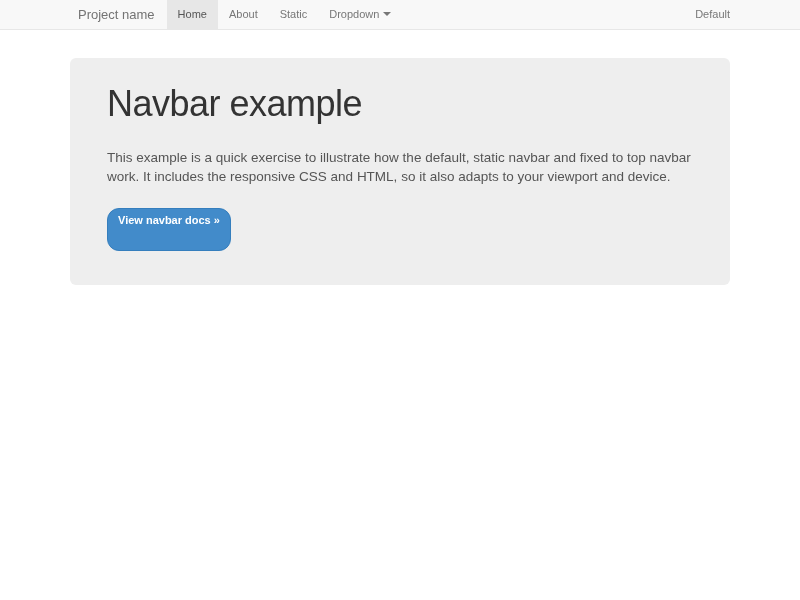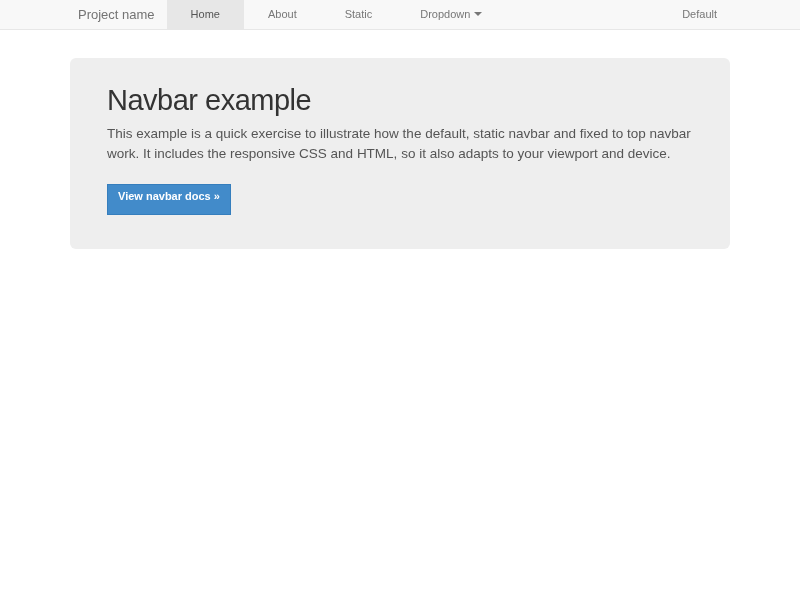--- a/index.html
+++ b/index.html
@@ -40,21 +40,21 @@
   }
   .nav.nav-right { margin-left: auto; margin-right: -11px; }
   .nav li {
     display: flex;
   }
   .nav a {
     display: block;
     color: #777;
     font-size: 11px;
     line-height: 29px;
-    padding: 0 24px;
+    padding: 0 11px;
     text-decoration: none;
     cursor: pointer;
     white-space: nowrap;
   }
   .nav li.active a {
     background: #e7e7e7;
     color: #555;
   }
   .caret {
     display: inline-block;
@@ -68,45 +68,45 @@
 
   
   .jumbotron {
     width: 660px;
     margin: 28px auto 0 auto;
     background: #eeeeee;
     border-radius: 6px;
     padding: 27px 37px 34px 37px;
   }
   .jumbotron h1 {
-    font-size: 29px;
+    font-size: 36px;
     font-weight: 500;
     color: #333;
     line-height: 1.08;
-    margin-bottom: 8px;
+    margin-bottom: 24px;
     letter-spacing: -0.5px;
   }
   .jumbotron p {
     font-size: 13.5px;
     color: #555;
     line-height: 1.45;
     margin-bottom: 21px;
     max-width: 600px;
   }
   .btn-primary {
     display: inline-block;
     background: #428bca;
     border: 1px solid #357ebd;
     color: #ffffff;
     font-family: "Liberation Sans", "DejaVu Sans", sans-serif;
     font-size: 11px;
     font-weight: bold;
     line-height: 1;
-    padding: 6px 10px 12px 10px;
-    border-radius: 0;
+    padding: 6px 10px 24px 10px;
+    border-radius: 12px;
     cursor: pointer;
     text-decoration: none;
   }
 </style>
 </head>
 <body>
 
 <nav class="navbar">
   <div class="navbar-container">
     <a class="navbar-brand">Project name</a>

